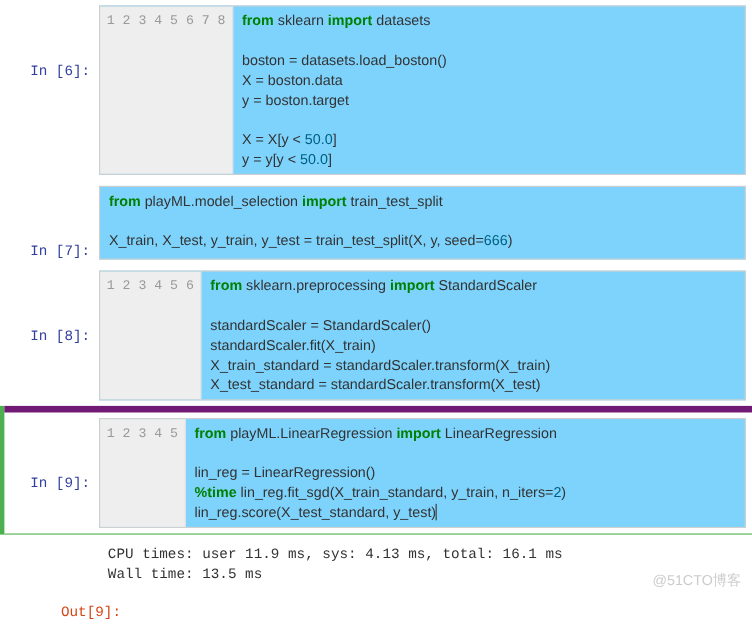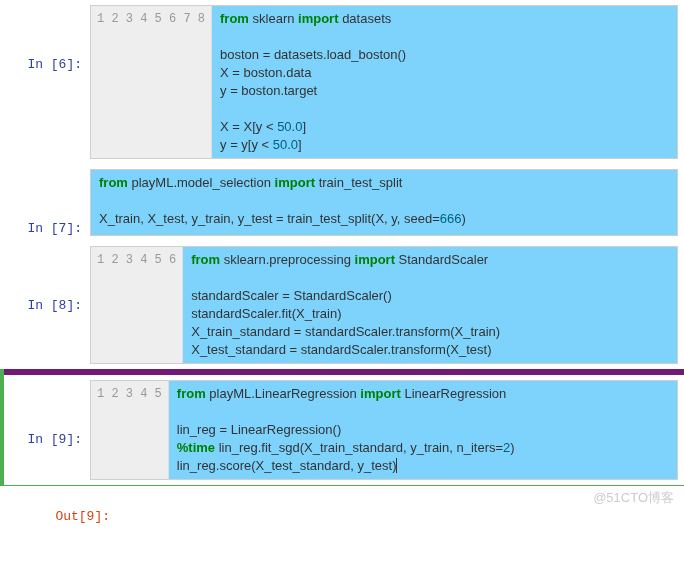--- a/index.html
+++ b/index.html
@@ -72,21 +72,21 @@
   .highlight-body {
     flex: 1;
     border-top: 6px solid #701a75;
     border-bottom: 1px solid #4CAF50;
     display: flex;
     padding: 5px 0;
   }
   .watermark {
     position: absolute;
     right: 10px;
-    bottom: 22px;
+    bottom: 32px;
     color: #ccc;
     font-size: 13px;
     font-family: sans-serif;
     pointer-events: none;
     margin-top: 32px;
   }
   .wrap { position: relative; }
 </style>
 </head>
 <body>
@@ -156,20 +156,22 @@
 <span></span>
 <span>lin_reg = LinearRegression()</span>
 <span class="magic">%time</span><span> lin_reg.fit_sgd(X_train_standard, y_train, n_iters=</span><span class="num">2</span><span>)</span>
 <span>lin_reg.score(X_test_standard, y_test)</span><span class="cursor"></span></div>
       </div>
     </div>
   </div>
 
   <div class="cell">
     <div class="prompt"></div>
+    <div class="output-area">CPU times: user 11.9 ms, sys: 4.13 ms, total: 16.1 ms
+Wall time: 13.5 ms</div>
   </div>
 
   <div class="cell">
     <div class="prompt prompt-out">Out[9]:</div>
   </div>
 
   <div class="watermark">@51CTO博客</div>
 </div>
 
 </body></html>

